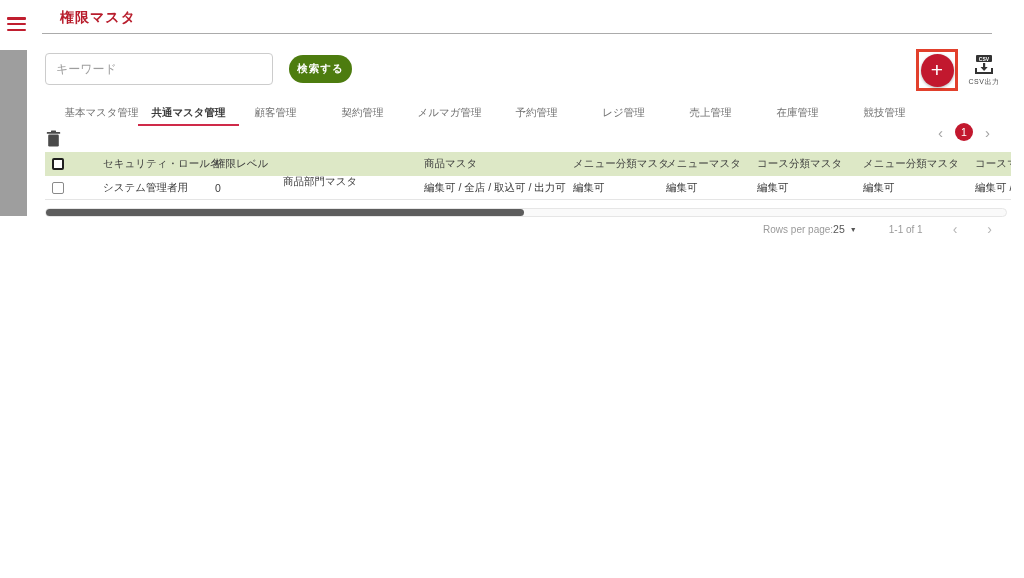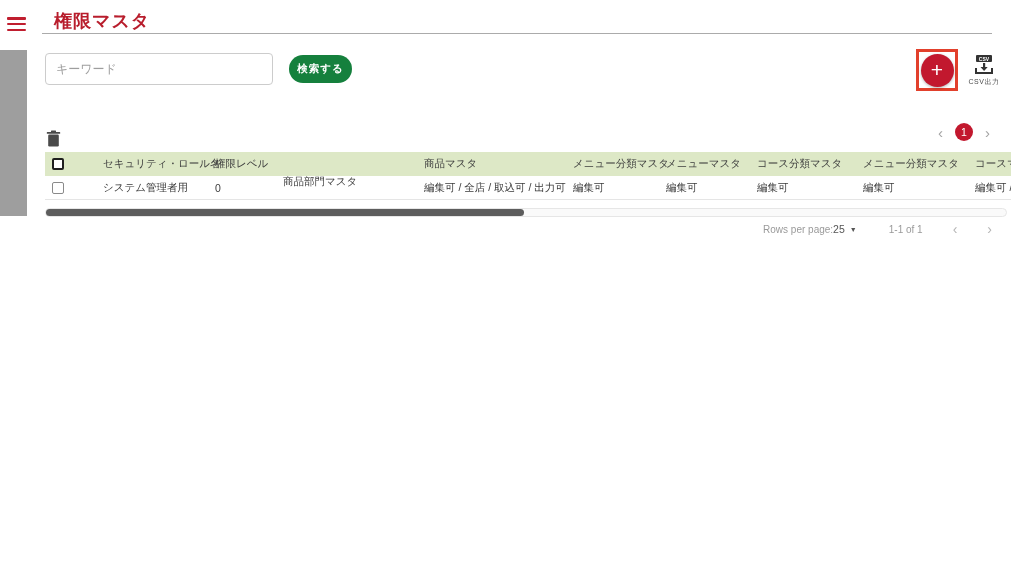--- a/index.html
+++ b/index.html
@@ -6,29 +6,29 @@
   html,body { width:1024px; height:578px; background:#fff; overflow:hidden;
     font-family:"Liberation Sans","DejaVu Sans",sans-serif; }
   .app { position:relative; width:1024px; height:578px; background:#fff; }
 
   
   .hamburger { position:absolute; left:7px; top:17px; width:20px; height:15px; cursor:pointer; }
   .hamburger span { display:block; width:19px; height:2.6px; background:#c01e2f; margin-bottom:3.2px; border-radius:1px; }
   .side-strip { position:absolute; left:0; top:50px; width:27px; height:166px; background:#9e9e9e; }
 
   
-  .page-title { position:absolute; left:54px; top:9px; font-size:18px; font-weight:bold; color:#b81d2c; letter-spacing:1px; }
+  .page-title { position:absolute; left:60px; top:9px; font-size:14px; font-weight:bold; color:#b81d2c; letter-spacing:1px; }
   .title-divider { position:absolute; left:42px; top:33px; width:950px; height:1px; background:#ababab; }
 
   
   .search-input { position:absolute; left:45px; top:53px; width:228px; height:31px; border:1px solid #ccc; border-radius:4px;
     padding:15px 10px; font-size:12px; color:#333; outline:none; font-family:inherit; }
   .search-input::placeholder { color:#9e9e9e; }
   .search-btn { position:absolute; left:289px; top:55px; width:63px; height:28px; border:none; border-radius:14px;
-    background:#15803d; color:#fff; font-size:10.5px; font-weight:bold; letter-spacing:1px; cursor:pointer; font-family:inherit; }
+    background:#4d7c0f; color:#fff; font-size:10.5px; font-weight:bold; letter-spacing:1px; cursor:pointer; font-family:inherit; }
 
   
   .fab-annotation { position:absolute; left:916px; top:49px; width:42px; height:42px; border:3px solid #e2402c;
     display:flex; align-items:center; justify-content:center; background:#fff; }
   .fab { width:33px; height:33px; border-radius:50%; background:#c2182e; border:none; color:#fff; cursor:pointer;
     display:flex; align-items:center; justify-content:center; box-shadow:0 1px 3px rgba(0,0,0,.3); }
   .fab .plus { font-size:21px; font-weight:300; line-height:1; margin-top:-2px; }
 
   
   .csv-btn { position:absolute; left:961px; top:53px; width:46px; text-align:center; cursor:pointer; }
@@ -103,20 +103,32 @@
     <svg width="22" height="22" viewBox="0 0 22 22">
       <rect x="3" y="2" width="16" height="7" rx="1" fill="#333"></rect>
       <text x="11" y="7.6" font-size="5" fill="#fff" text-anchor="middle" font-family="Liberation Sans, sans-serif" font-weight="bold">CSV</text>
       <rect x="10" y="10" width="2.2" height="5" fill="#333"></rect>
       <path d="M7.5 14 L14.7 14 L11.1 18 Z" fill="#333"></path>
       <path d="M3 15 L3 20 L19 20 L19 15" stroke="#333" stroke-width="2" fill="none"></path>
     </svg>
     <div class="csv-label">CSV出力</div>
   </div>
 
+  <div class="tab-bar">
+    <div class="tab">基本マスタ管理</div>
+    <div class="tab active">共通マスタ管理</div>
+    <div class="tab">顧客管理</div>
+    <div class="tab">契約管理</div>
+    <div class="tab">メルマガ管理</div>
+    <div class="tab">予約管理</div>
+    <div class="tab">レジ管理</div>
+    <div class="tab">売上管理</div>
+    <div class="tab">在庫管理</div>
+    <div class="tab">競技管理</div>
+  </div>
 
   <div class="trash-btn">
     <svg width="15" height="17" viewBox="0 0 15 17">
       <rect x="2.2" y="4.5" width="10.6" height="12" rx="1.2" fill="#4a4a4a"></rect>
       <rect x="0.8" y="2" width="13.4" height="1.8" rx="0.5" fill="#4a4a4a"></rect>
       <rect x="5" y="0.4" width="5" height="2" rx="0.5" fill="#4a4a4a"></rect>
     </svg>
   </div>
 
   <div class="pg-top">

